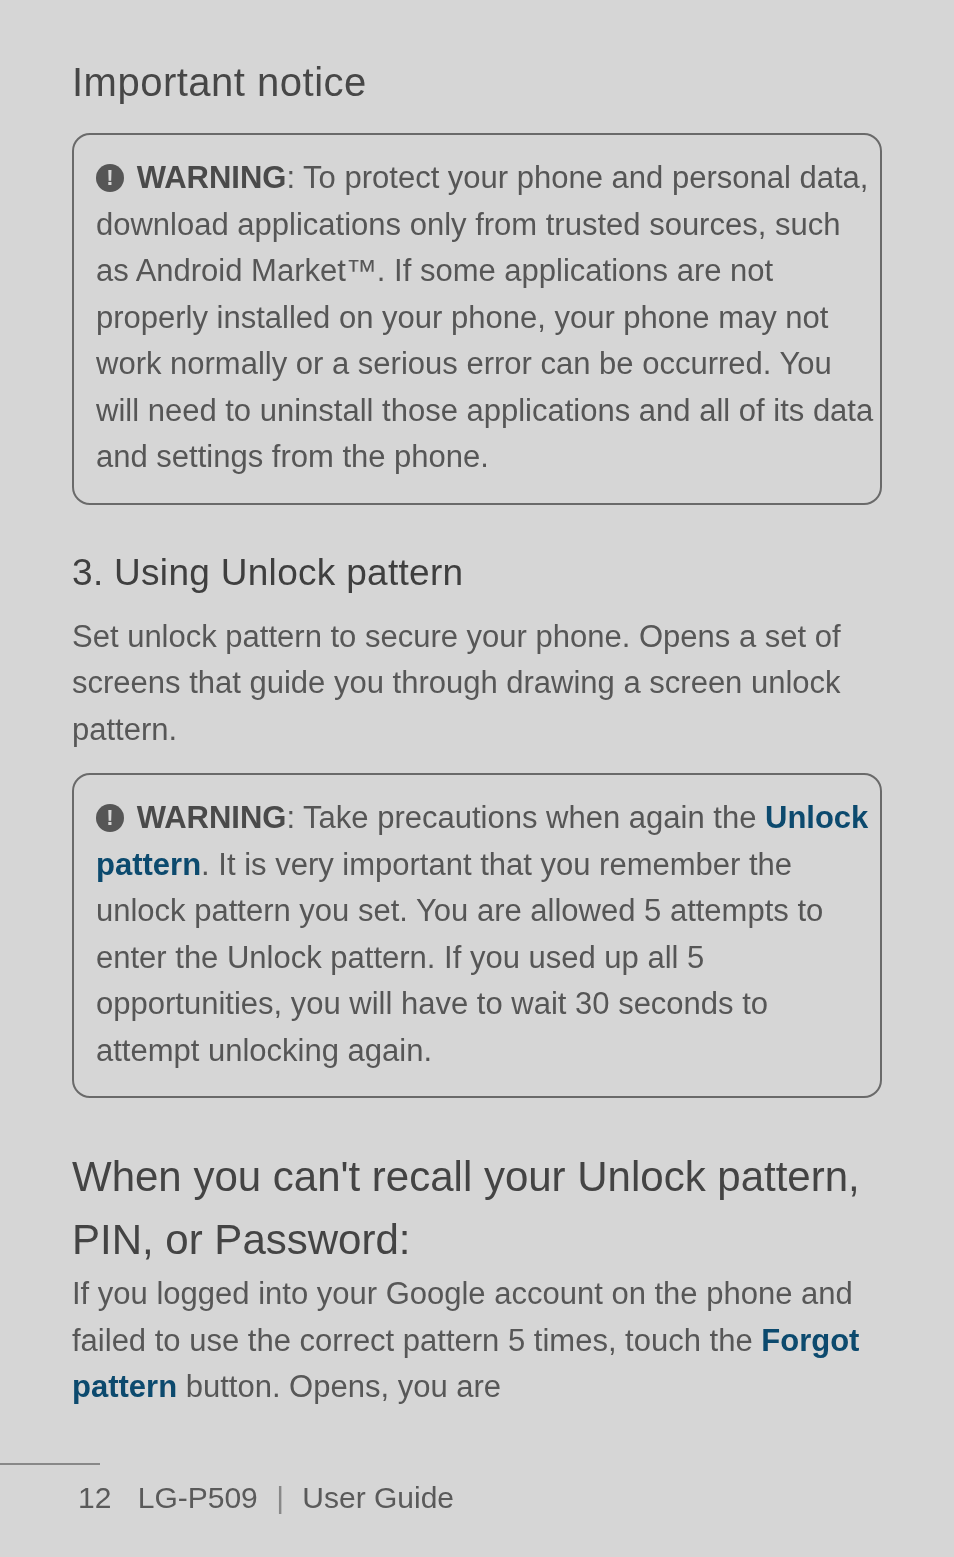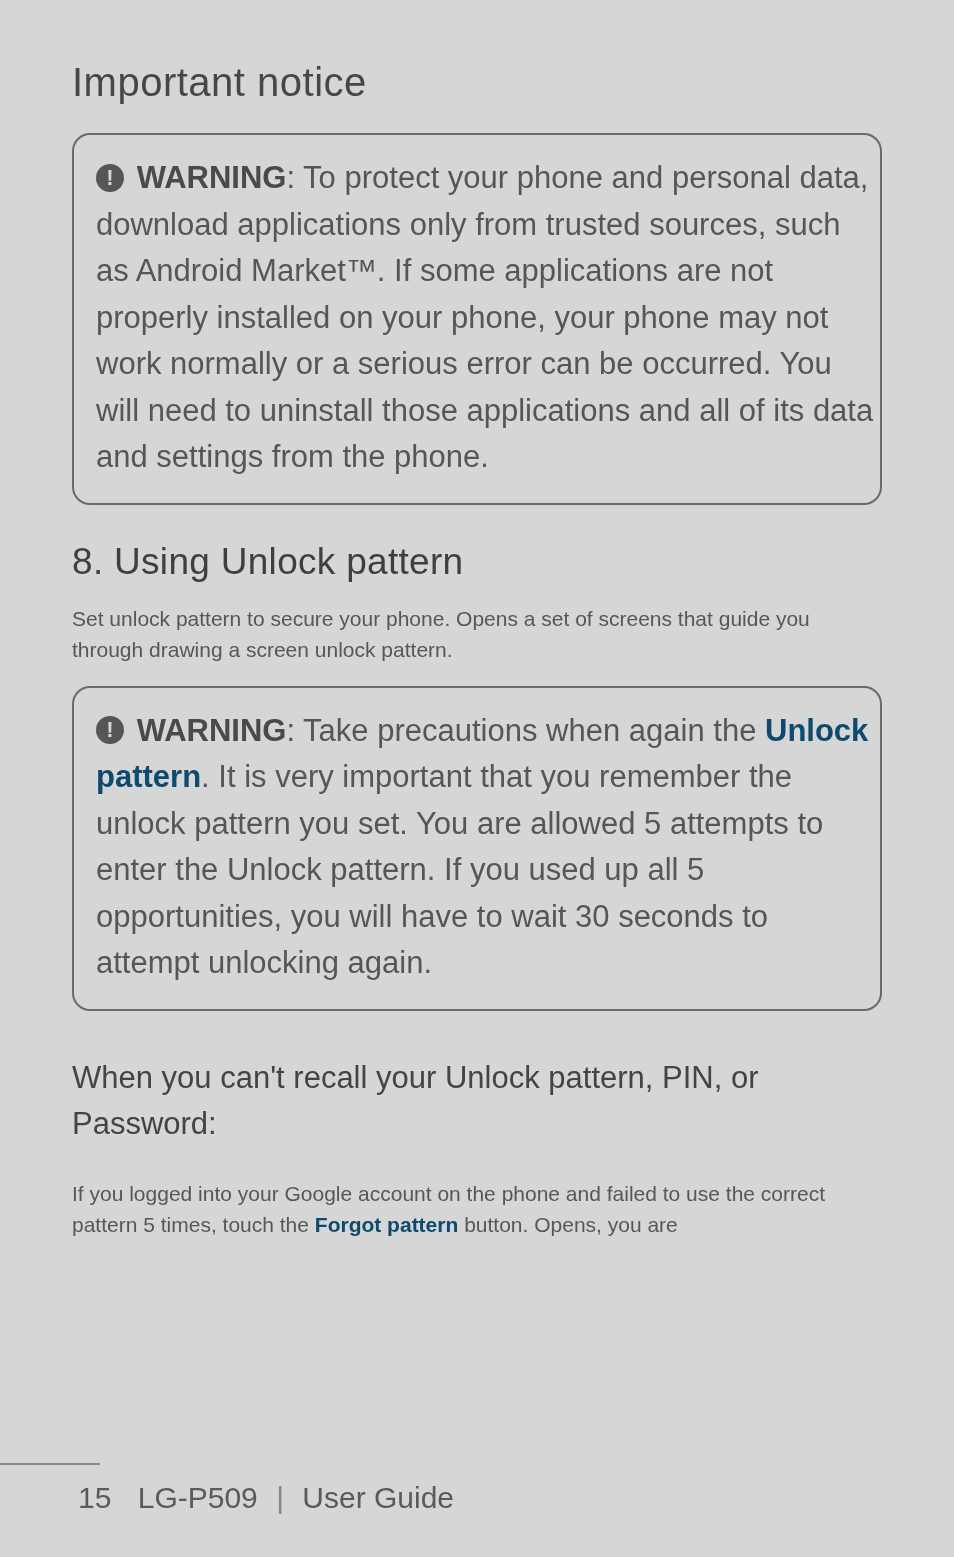--- a/index.html
+++ b/index.html
@@ -21,21 +21,21 @@
       font-size: 40px;
       font-weight: 400;
       color: #474747;
       margin-bottom: 28px;
       letter-spacing: 0.5px;
     }
     .warning-box {
       border: 2px solid #6a6a6a;
       border-radius: 18px;
       padding: 20px 4px 22px 22px;
-      margin-bottom: 36px;
+      margin-bottom: 47px;
       font-size: 31px;
       line-height: 1.5;
       color: #565656;
     }
     .warning-icon {
       display: inline-block;
       width: 28px;
       height: 28px;
       background-color: #565656;
       border-radius: 50%;
@@ -54,32 +54,32 @@
       color: #4a4a4a;
     }
     .section-heading {
       font-size: 37px;
       font-weight: 500;
       color: #3f3f3f;
       margin-bottom: 20px;
       letter-spacing: 0.3px;
     }
     .body-text {
-      font-size: 21px;
+      font-size: 31px;
       line-height: 1.5;
       color: #575757;
       margin-bottom: 20px;
       font-weight: 300;
     }
     .sub-heading {
-      font-size: 31px;
+      font-size: 42px;
       font-weight: 500;
       color: #444444;
       line-height: 1.5;
-      margin-bottom: 30px;
+      margin-bottom: 0;
       margin-top: 44px;
     }
     .bold-inline {
       font-weight: 600;
       color: #0c4a6e;
     }
     .footer {
       position: absolute;
       bottom: 42px;
       left: 0;
@@ -110,36 +110,36 @@
 </head>
 <body>
 
 <h1 class="page-title">Important notice</h1>
 
 <div class="warning-box">
   <span class="warning-icon">!</span>
   <span class="warning-label">WARNING</span><span>: To protect your phone and personal data, download applications only from trusted sources, such as Android Market™. If some applications are not properly installed on your phone, your phone may not work normally or a serious error can be occurred. You will need to uninstall those applications and all of its data and settings from the phone.</span>
 </div>
 
-<h2 class="section-heading">8. Using Unlock pattern</h2>
+<h2 class="section-heading">3. Using Unlock pattern</h2>
 
 <p class="body-text">Set unlock pattern to secure your phone. Opens a set of screens that guide you through drawing a screen unlock pattern.</p>
 
 <div class="warning-box">
   <span class="warning-icon">!</span>
   <span class="warning-label">WARNING</span><span>: Take precautions when again the </span><span class="bold-inline">Unlock pattern</span><span>. It is very important that you remember the unlock pattern you set. You are allowed 5 attempts to enter the Unlock pattern. If you used up all 5 opportunities, you will have to wait 30 seconds to attempt unlocking again.</span>
 </div>
 
 <h3 class="sub-heading">When you can't recall your Unlock pattern, PIN, or Password:</h3>
 
 <p class="body-text">
   <span>If you logged into your Google account on the phone and failed to use the correct pattern 5 times, touch the </span><span class="bold-inline">Forgot pattern</span><span> button. Opens, you are</span>
 </p>
 
 <div class="footer">
   <div class="footer-line"></div>
   <div class="footer-content">
-    <span class="page-num">15</span>
+    <span class="page-num">12</span>
     <span>LG-P509</span>
     <span class="footer-sep">|</span>
     <span>User Guide</span>
   </div>
 </div>
 
 </body></html>

